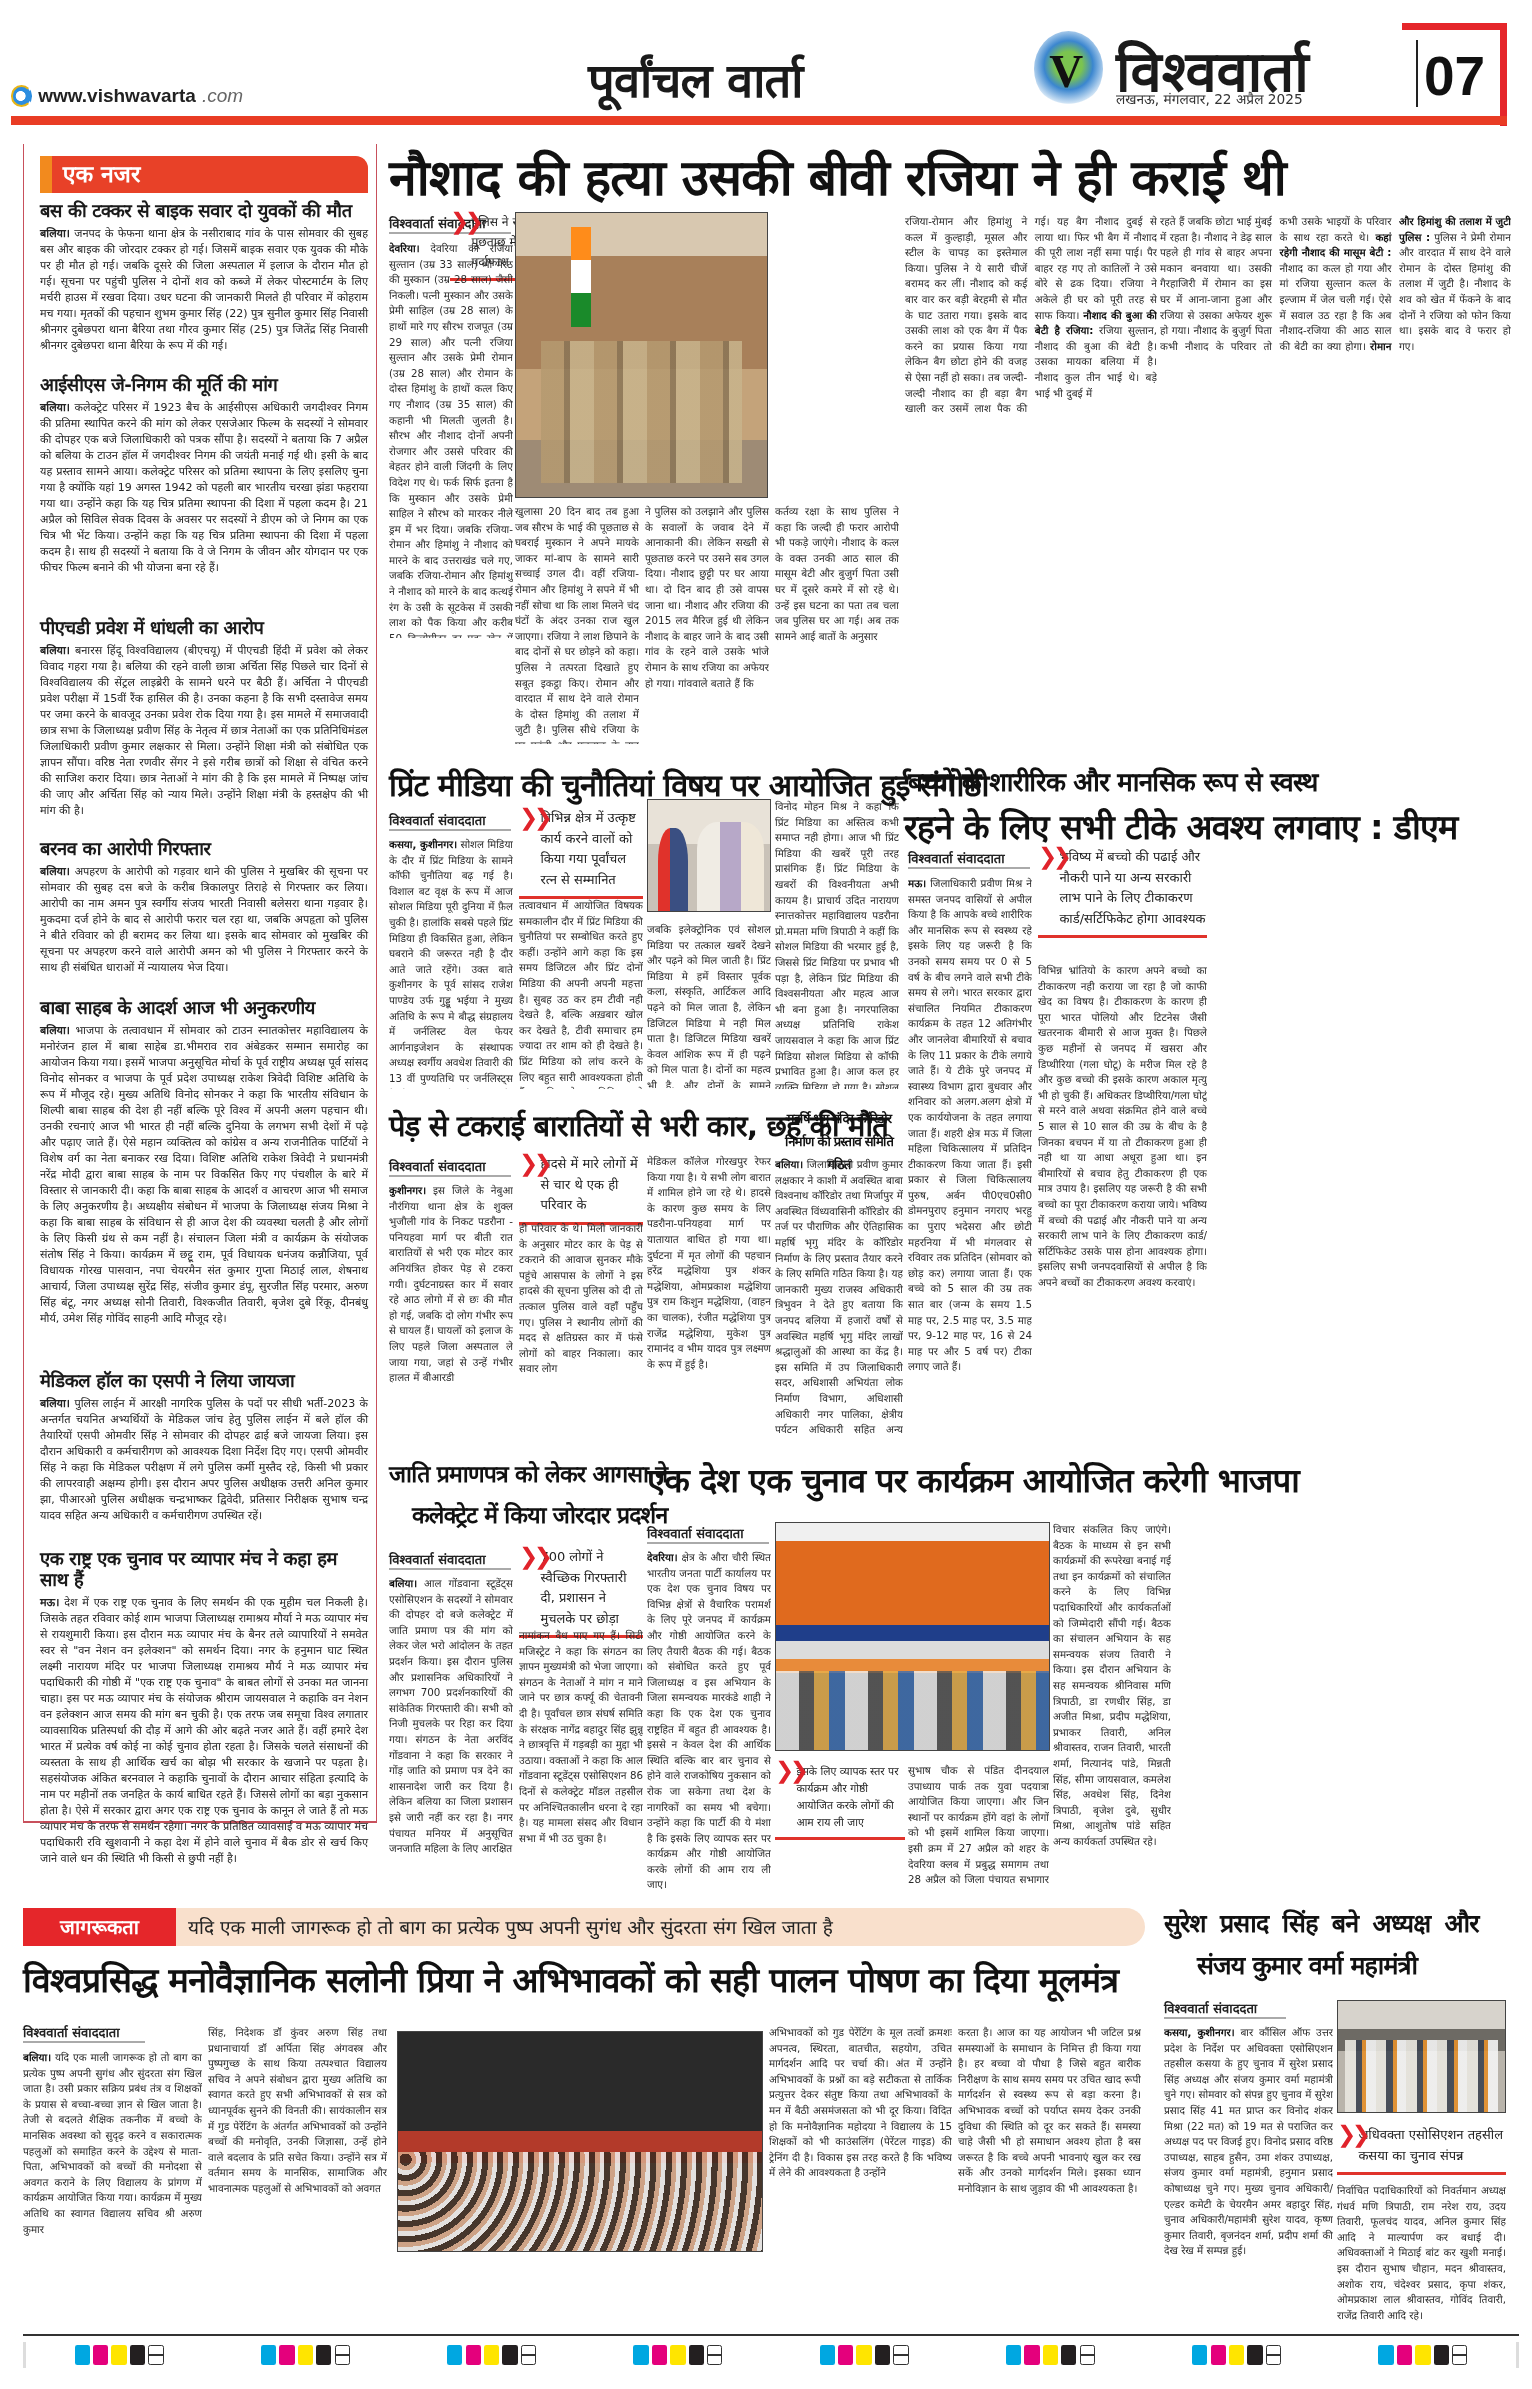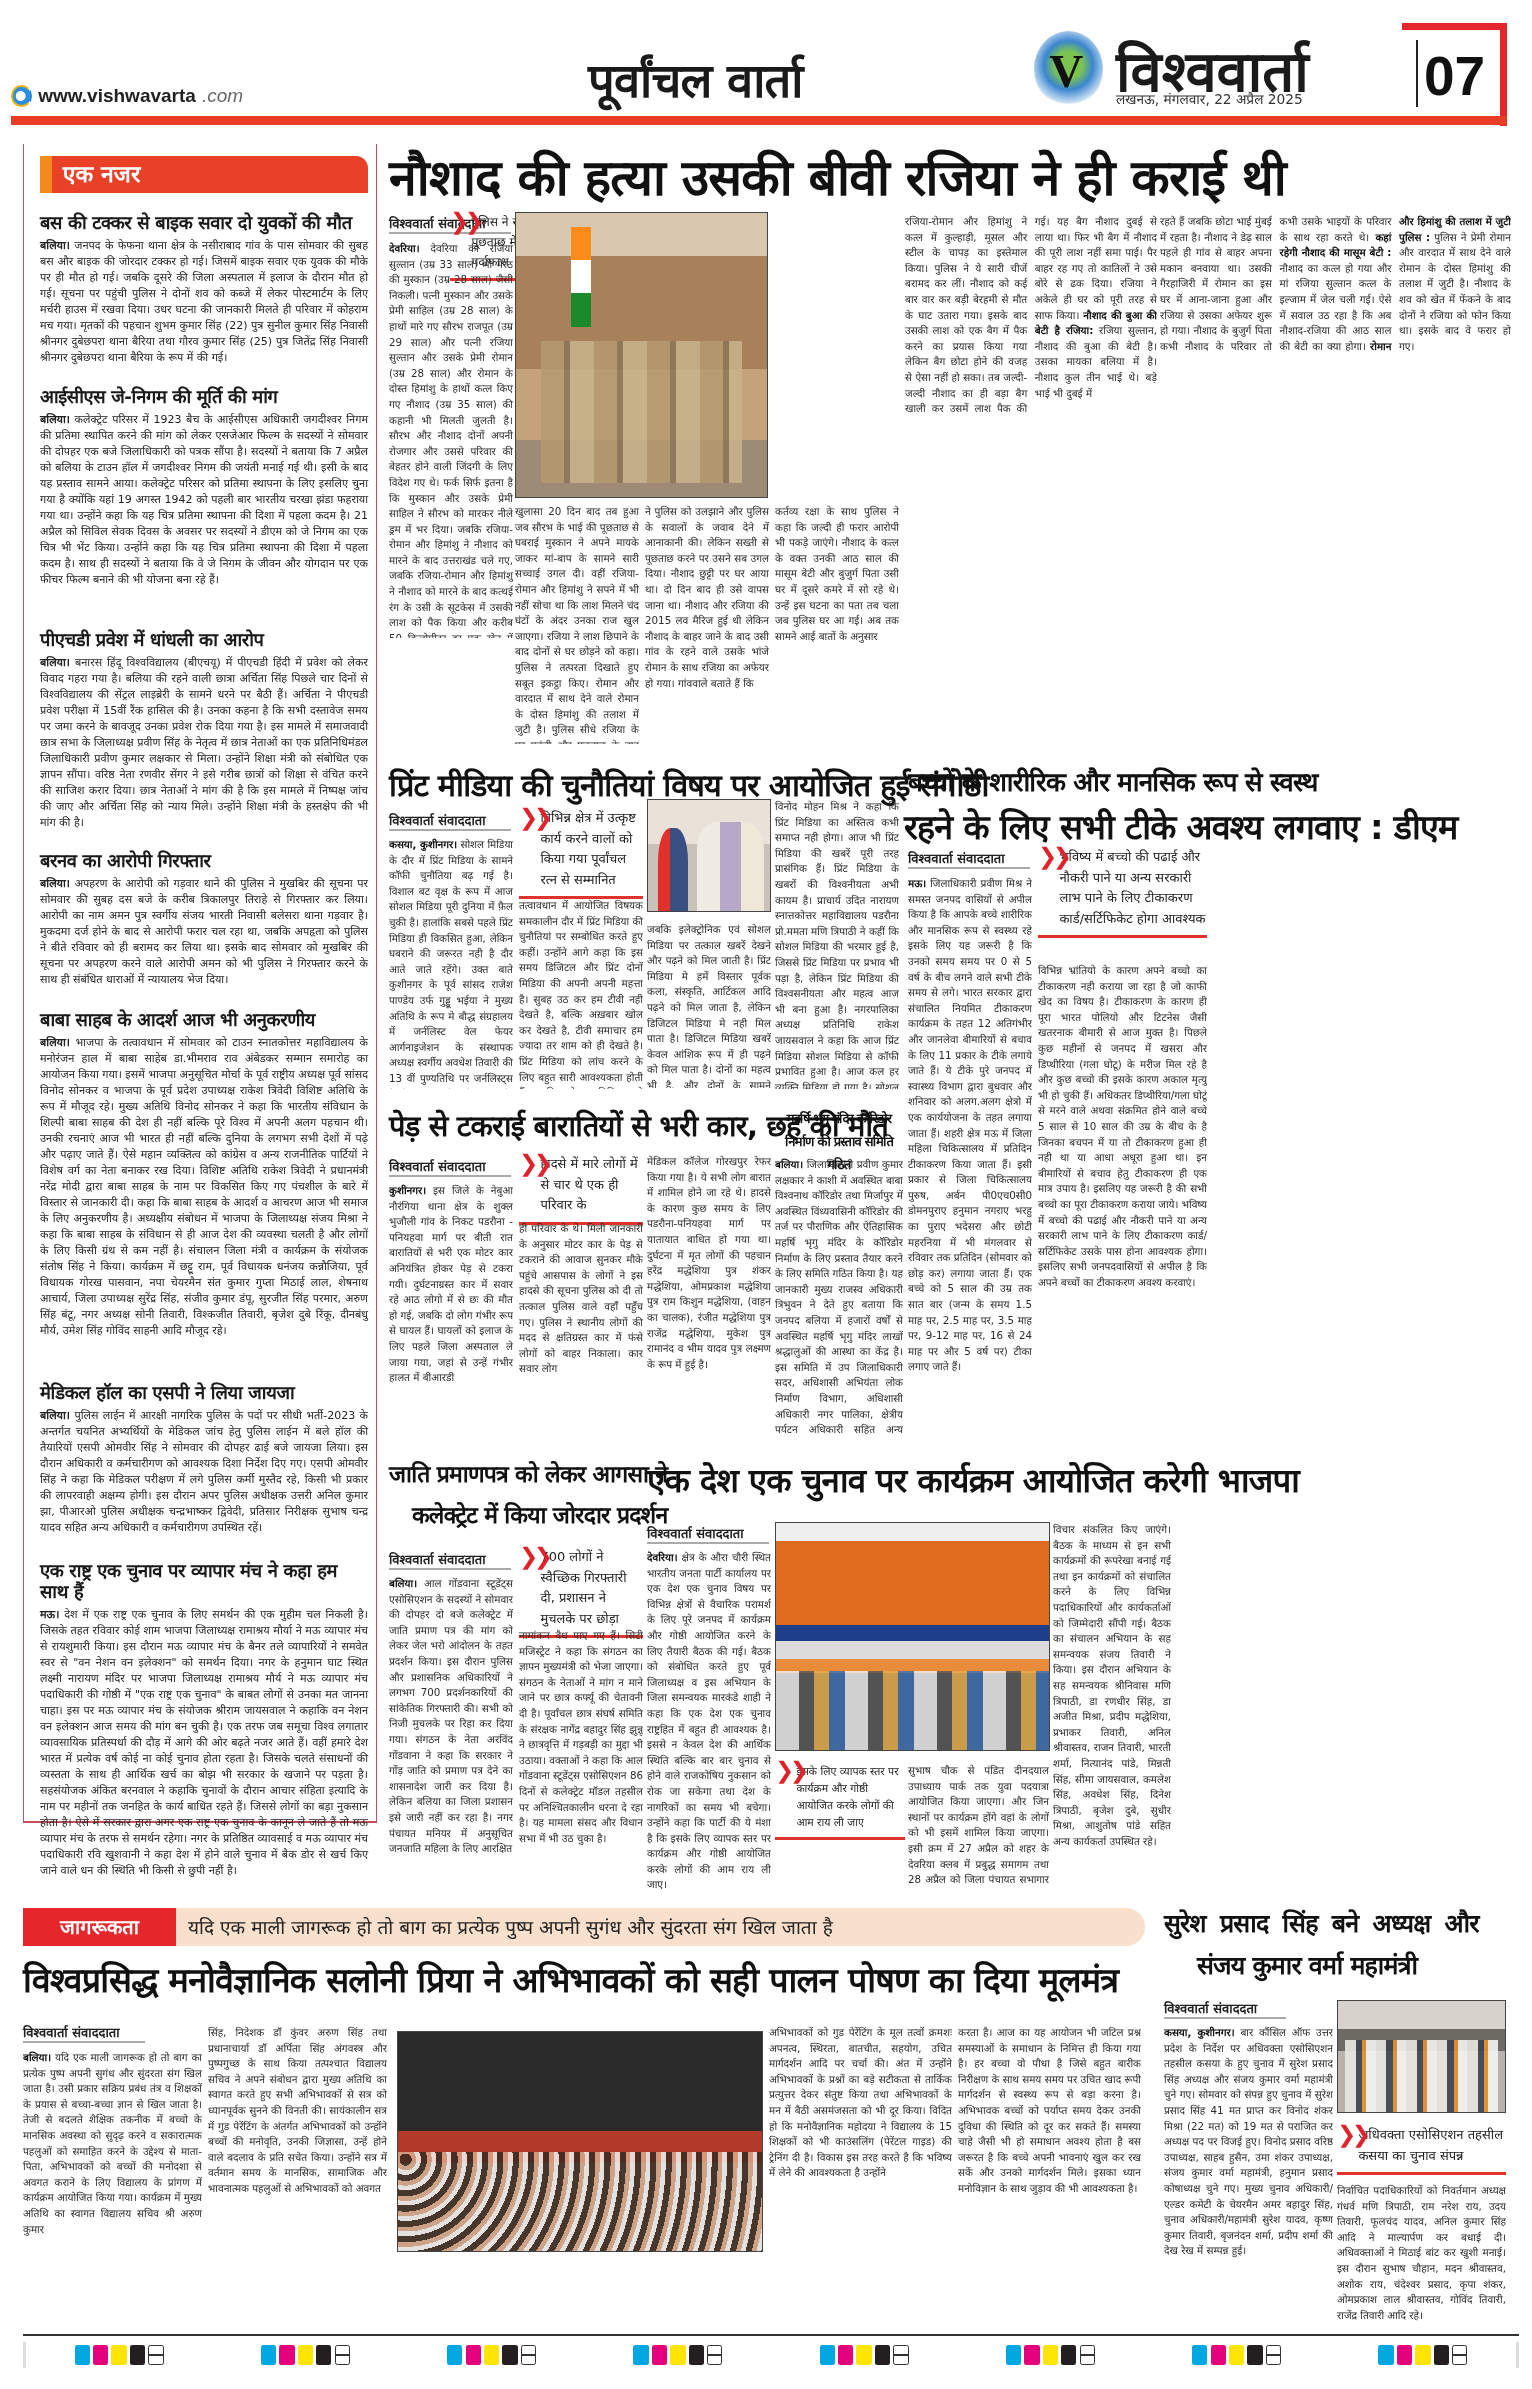--- a/index.html
+++ b/index.html
@@ -20,21 +20,21 @@
   .mast-date { left: 1116px; top: 89px; font-size: 13.7px; color: #333; }
   .mast-divider { left: 1416px; top: 40px; width: 1.5px; height: 67px; background: #222; }
   .mast-page { left: 1424px; top: 44px; font-family: "Liberation Sans", sans-serif; font-size: 55px; font-weight: bold; color: #111; }
   .mast-box { left: 1402px; top: 23px; width: 105px; height: 103px; border-top: 7.6px solid #e5262a; border-right: 7.6px solid #e5262a; }
   .red-rule { left: 10.7px; top: 116px; width: 1496px; height: 9.2px; background: #e93c24; }
 
   
   .sidebar { left: 23px; top: 144px; width: 354px; height: 1679px; border: 1.5px solid #c8505c; border-top: none; border-bottom-width: 2.3px; }
   .eknajar { left: 40px; top: 156px; width: 328px; height: 37px; background: #e84128; border-radius: 0 12.2px 0 0; border-left: 12.2px solid #f28a1e; color: #fff; font-size: 23px; font-weight: bold; padding-left: 10.7px; line-height: 37px; }
   .sb-item { position: absolute; left: 40px; width: 328px; }
-  .sb-item h3 { font-size: 18.3px; font-weight: bold; line-height: 1.15; margin-bottom: 4.6px; color: #1a1a1a; letter-spacing: -0.4px; margin-top: 12px; }
+  .sb-item h3 { font-size: 18.3px; font-weight: bold; line-height: 1.15; margin-bottom: 4.6px; color: #1a1a1a; letter-spacing: -0.4px; }
   .sb-item p { font-size: 11px; line-height: 16px; text-align: justify; color: #222; }
   .sb-item p b { font-weight: bold; }
 
   
   .hl { position: absolute; font-weight: bold; color: #111; letter-spacing: -0.8px; white-space: nowrap; }
   .byline { position: absolute; font-size: 13px; font-weight: bold; color: #222; border-bottom: 2.3px solid #aaa; padding-bottom: 0; width: 122px; }
   .col { position: absolute; font-size: 10.3px; line-height: 15.6px; text-align: justify; color: #2a2a2a; }
   .col b { font-weight: bold; color: #111; }
   .pull { position: absolute; font-size: 13px; line-height: 20.6px; color: #222; padding-left: 21.4px; border-bottom: 3.1px solid #e0332b; padding-bottom: 6.1px; }
   .pull .chev { position: absolute; left: 0; top: -1.5px; color: #e0232b; font-weight: bold; font-size: 23px; letter-spacing: -4.6px; }

